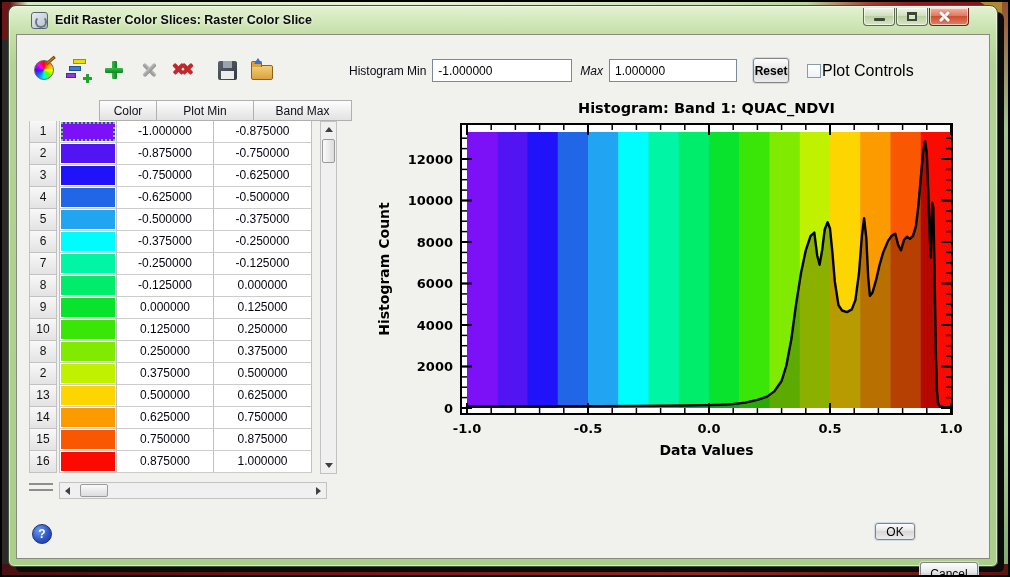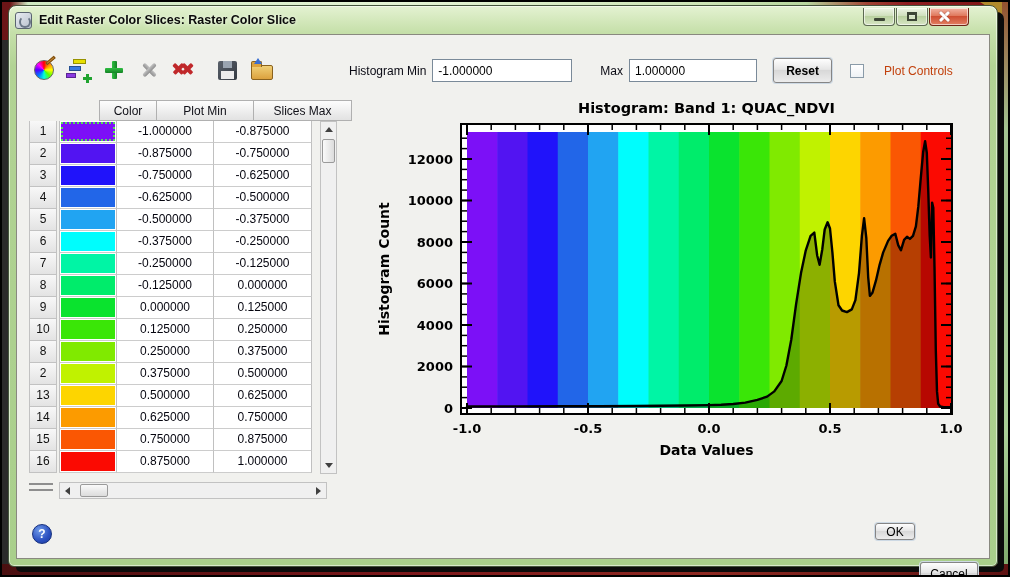--- a/index.html
+++ b/index.html
@@ -14,21 +14,21 @@
   .bg-bottom { position:absolute; left:0; bottom:0; width:1006px; height:11px;
     background:linear-gradient(90deg,#4a0f10,#7c181b 40%,#8e2a22 70%,#5e1212); }
   .bg-corner { position:absolute; right:6px; top:0; width:22px; height:14px; background:#b08a2c;
     clip-path:polygon(100% 0,0 0,100% 100%); }
 
   
   .window { position:absolute; left:6px; top:3px; width:990px; height:562px;
     border-radius:8px 8px 6px 6px; border:1px solid #44543c;
     background:linear-gradient(180deg,#e4f2d2 0px,#c6e0aa 26px,#b2d394 60px,#a9cf8b 100%);
     box-shadow:inset 0 0 0 1px rgba(255,255,255,.55), 7px 6px 0 -1px #0b0b0b; }
-  .titlebar { position:absolute; left:0; top:0; right:0; height:28px; display:flex; align-items:center; padding-left:6px; }
+  .titlebar { position:absolute; left:0; top:0; right:0; height:28px; display:flex; align-items:center; padding-left:22px; }
   .title-icon { width:17px; height:17px; margin-right:7px; border-radius:3px;
     background:linear-gradient(135deg,#e8ecf2,#b8c0cc); border:1px solid #5a6470; position:relative; }
   .title-icon:before { content:""; position:absolute; left:3px; top:3px; width:8px; height:8px;
     border:2px solid #6a7686; border-radius:50%; border-top-color:transparent; }
   .title-text { font-size:12.5px; font-weight:700; color:#0a0a0a; text-shadow:0 0 4px rgba(255,255,255,.9); }
   .winbtns { position:absolute; top:2px; right:28px; display:flex; }
   .winbtn { width:32px; height:18px; border:1px solid #5c6a52; border-top:none; border-radius:0 0 4px 4px;
     background:linear-gradient(180deg,#eef5e6,#cfe0bd 45%,#b9d1a0 50%,#d7e6c4); position:relative; margin-left:1px;
     box-shadow:inset 0 0 0 1px rgba(255,255,255,.6); }
   .winbtn.close { width:40px; border-color:#6e2417;
@@ -66,26 +66,26 @@
   .floppy:after { content:""; position:absolute; left:3px; bottom:1px; width:13px; height:8px; background:#ececec; }
   .folder { position:relative; width:22px; height:15px; margin-top:5px; background:linear-gradient(180deg,#f0cf76,#dca23e); border:1px solid #8a621e; border-radius:2px; }
   .folder:before { content:""; position:absolute; left:-1px; top:-5px; width:9px; height:5px; background:#dca23e; border:1px solid #8a621e; border-bottom:none; border-radius:2px 2px 0 0; }
   .folder:after { content:""; position:absolute; left:2px; top:-8px; width:0; height:0; border-left:4px solid transparent; border-right:4px solid transparent; border-bottom:6px solid #3a6ed0; }
 
   
   .hist-fields { position:absolute; left:332px; top:23px; display:flex; align-items:center; }
   .fld-label { font-size:12px; color:#0a0a14; white-space:nowrap; }
   .fld-input { width:140px; height:23px; margin-left:6px; border:1px solid #7a8a99; background:#fff; font:12px "Liberation Sans",sans-serif; padding-left:5px; color:#000; }
   .fld-input.second { width:128px; }
-  .lbl2 { margin-left:28px; }
+  .lbl2 { margin-left:8px;font-style:italic; }
   .btn { font:12px "Liberation Sans",sans-serif; color:#000; border:1px solid #858585; border-radius:3px;
     background:linear-gradient(180deg,#fefefe,#e6e6e6 45%,#d8d8d8 50%,#ececec); box-shadow:0 0 0 1px #cdd9e4; }
-  .reset-btn { margin-left:16px; width:59px; height:25px; font-weight:700; }
+  .reset-btn { margin-left:16px; width:36px; height:25px; font-weight:700; }
   .chk { margin-left:18px; width:14px; height:14px; appearance:none; border:1px solid #8a9ba8; background:linear-gradient(180deg,#fff,#eef2f5); }
-  .chk-label { margin-left:20px; font-size:12px; color:#c2410c; }
+  .chk-label { margin-left:1px; font-size:16px; color:#000000; }
 
   
   .slice-table { position:absolute; left:12px; top:65px; }
   .thead { display:flex; margin-left:30px; }
   .hcell { height:21px; line-height:20px; text-align:center; font-size:12px; color:#101018;
     background:linear-gradient(180deg,#fdfdfd,#eaeaea 70%,#e2e2e2); border:1px solid #b0b0b0; border-left:none; }
   .hcell:first-child { border-left:1px solid #b0b0b0;margin-left:40px; }
   .hc-color { width:58px; } .hc-min { width:97px; } .hc-max { width:98px; }
   .trow { display:flex; height:22px; }
   .rnum { width:28px; height:22px; margin-right:2px; text-align:center; line-height:21px; font-size:12px; color:#111;
@@ -197,21 +197,21 @@
         <input class="fld-input second" type="text" value="1.000000" style="">
         <button class="btn reset-btn">Reset</button>
         <input class="chk" type="checkbox" style="">
         <span class="chk-label">Plot Controls</span>
       </div>
 
       <div class="slice-table">
         <div class="thead">
           <div class="hcell hc-color">Color</div>
           <div class="hcell hc-min">Plot Min</div>
-          <div class="hcell hc-max">Slices Max</div>
+          <div class="hcell hc-max">Band Max</div>
         </div>
         <div id="slice-rows">
   <div class="trow">
     <div class="rnum">1</div>
     <div class="tcell ccell">
       <div class="swatch sel" style="background:#7c10f7"></div>
     </div>
     <div class="tcell vcell">-1.000000</div>
     <div class="tcell vcell">-0.875000</div>
   </div>

